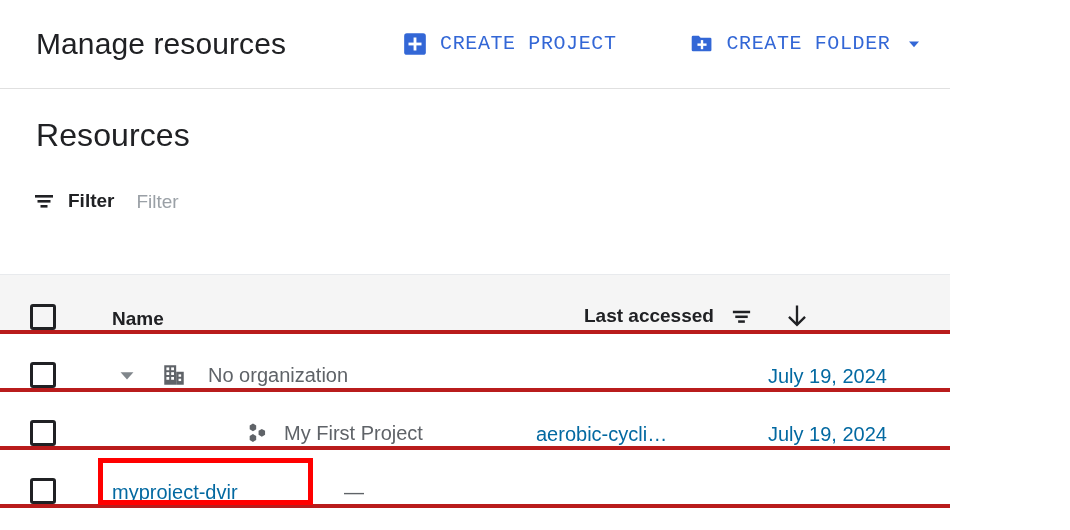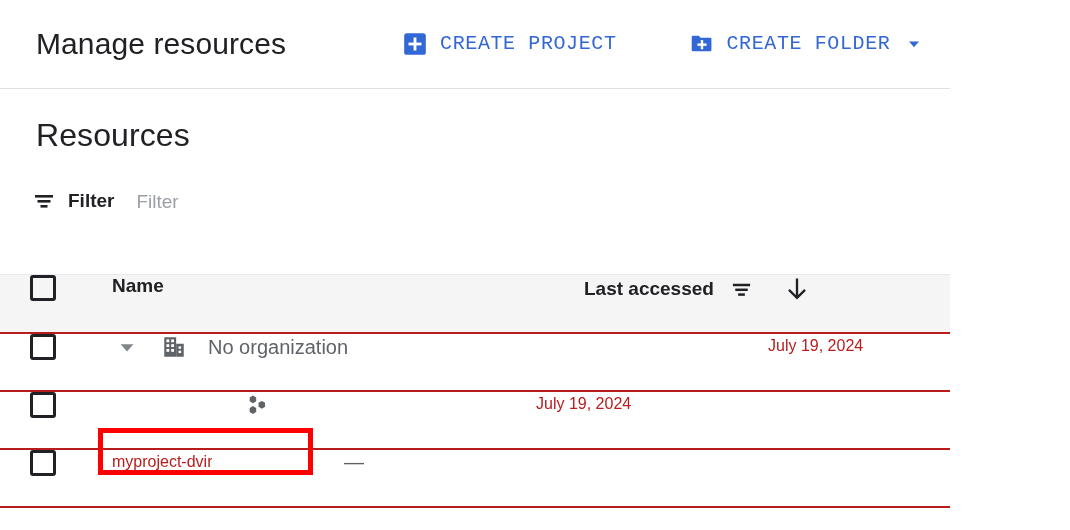--- a/index.html
+++ b/index.html
@@ -128,23 +128,23 @@
   
   .table {
     position: absolute;
     left: 0;
     top: 274px;
     width: 1070px;
   }
 
   .trow {
     display: flex;
-    align-items: flex-start;
+    align-items: flex-end;
     width: 1070px;
-    border-bottom: 2px solid #b91c1c;
+    border-bottom: 4px solid #b91c1c;
     position: relative;
   }
 
   .trow.head {
     height: 60px;
     background: #f5f5f5;
     border-top: 1px solid #e8eaed;
   }
 
   .trow.body { height: 58px; background: #ffffff; }
@@ -192,24 +192,24 @@
 
   .th-text {
     font-size: 19px;
     line-height: 22px;
     font-weight: 700;
     color: #202124;
     white-space: nowrap;
   }
 
   .td-text {
-    font-size: 16px;
+    font-size: 20px;
     line-height: 24px;
     font-weight: 400;
-    color: #b91c1c;
+    color: #0369a1;
     white-space: nowrap;
     overflow: hidden;
     text-overflow: ellipsis;
   }
 
   .head-sort {
     display: flex;
     align-items: center;
     gap: 16px;
     margin-left: 48px;
@@ -399,21 +399,25 @@
       </div>
       <div class="cell-name">
         <div class="indent-proj">
           <span class="row-icon">
             <svg class="icon-svg" width="26" height="26" viewBox="0 0 24 24">
               <polygon points="6.4,3.2 9.4,5 9.4,8.6 6.4,10.4 3.4,8.6 3.4,5" fill="#5f6368"></polygon>
               <polygon points="6.4,13.0 9.4,14.8 9.4,18.4 6.4,20.2 3.4,18.4 3.4,14.8" fill="#5f6368"></polygon>
               <polygon points="14.6,8.2 17.6,10.0 17.6,13.6 14.6,15.4 11.6,13.6 11.6,10.0" fill="#5f6368"></polygon>
             </svg>
           </span>
+          <span class="name-link">My First Project</span>
         </div>
+      </div>
+      <div class="cell-id">
+        <span class="td-text">aerobic-cycli…</span>
       </div>
       <div class="cell-date">
         <span class="td-text">July 19, 2024</span>
       </div>
     </div>
 
     <div class="trow body">
       <div class="cell-check">
         <div class="checkbox"></div>
       </div>

